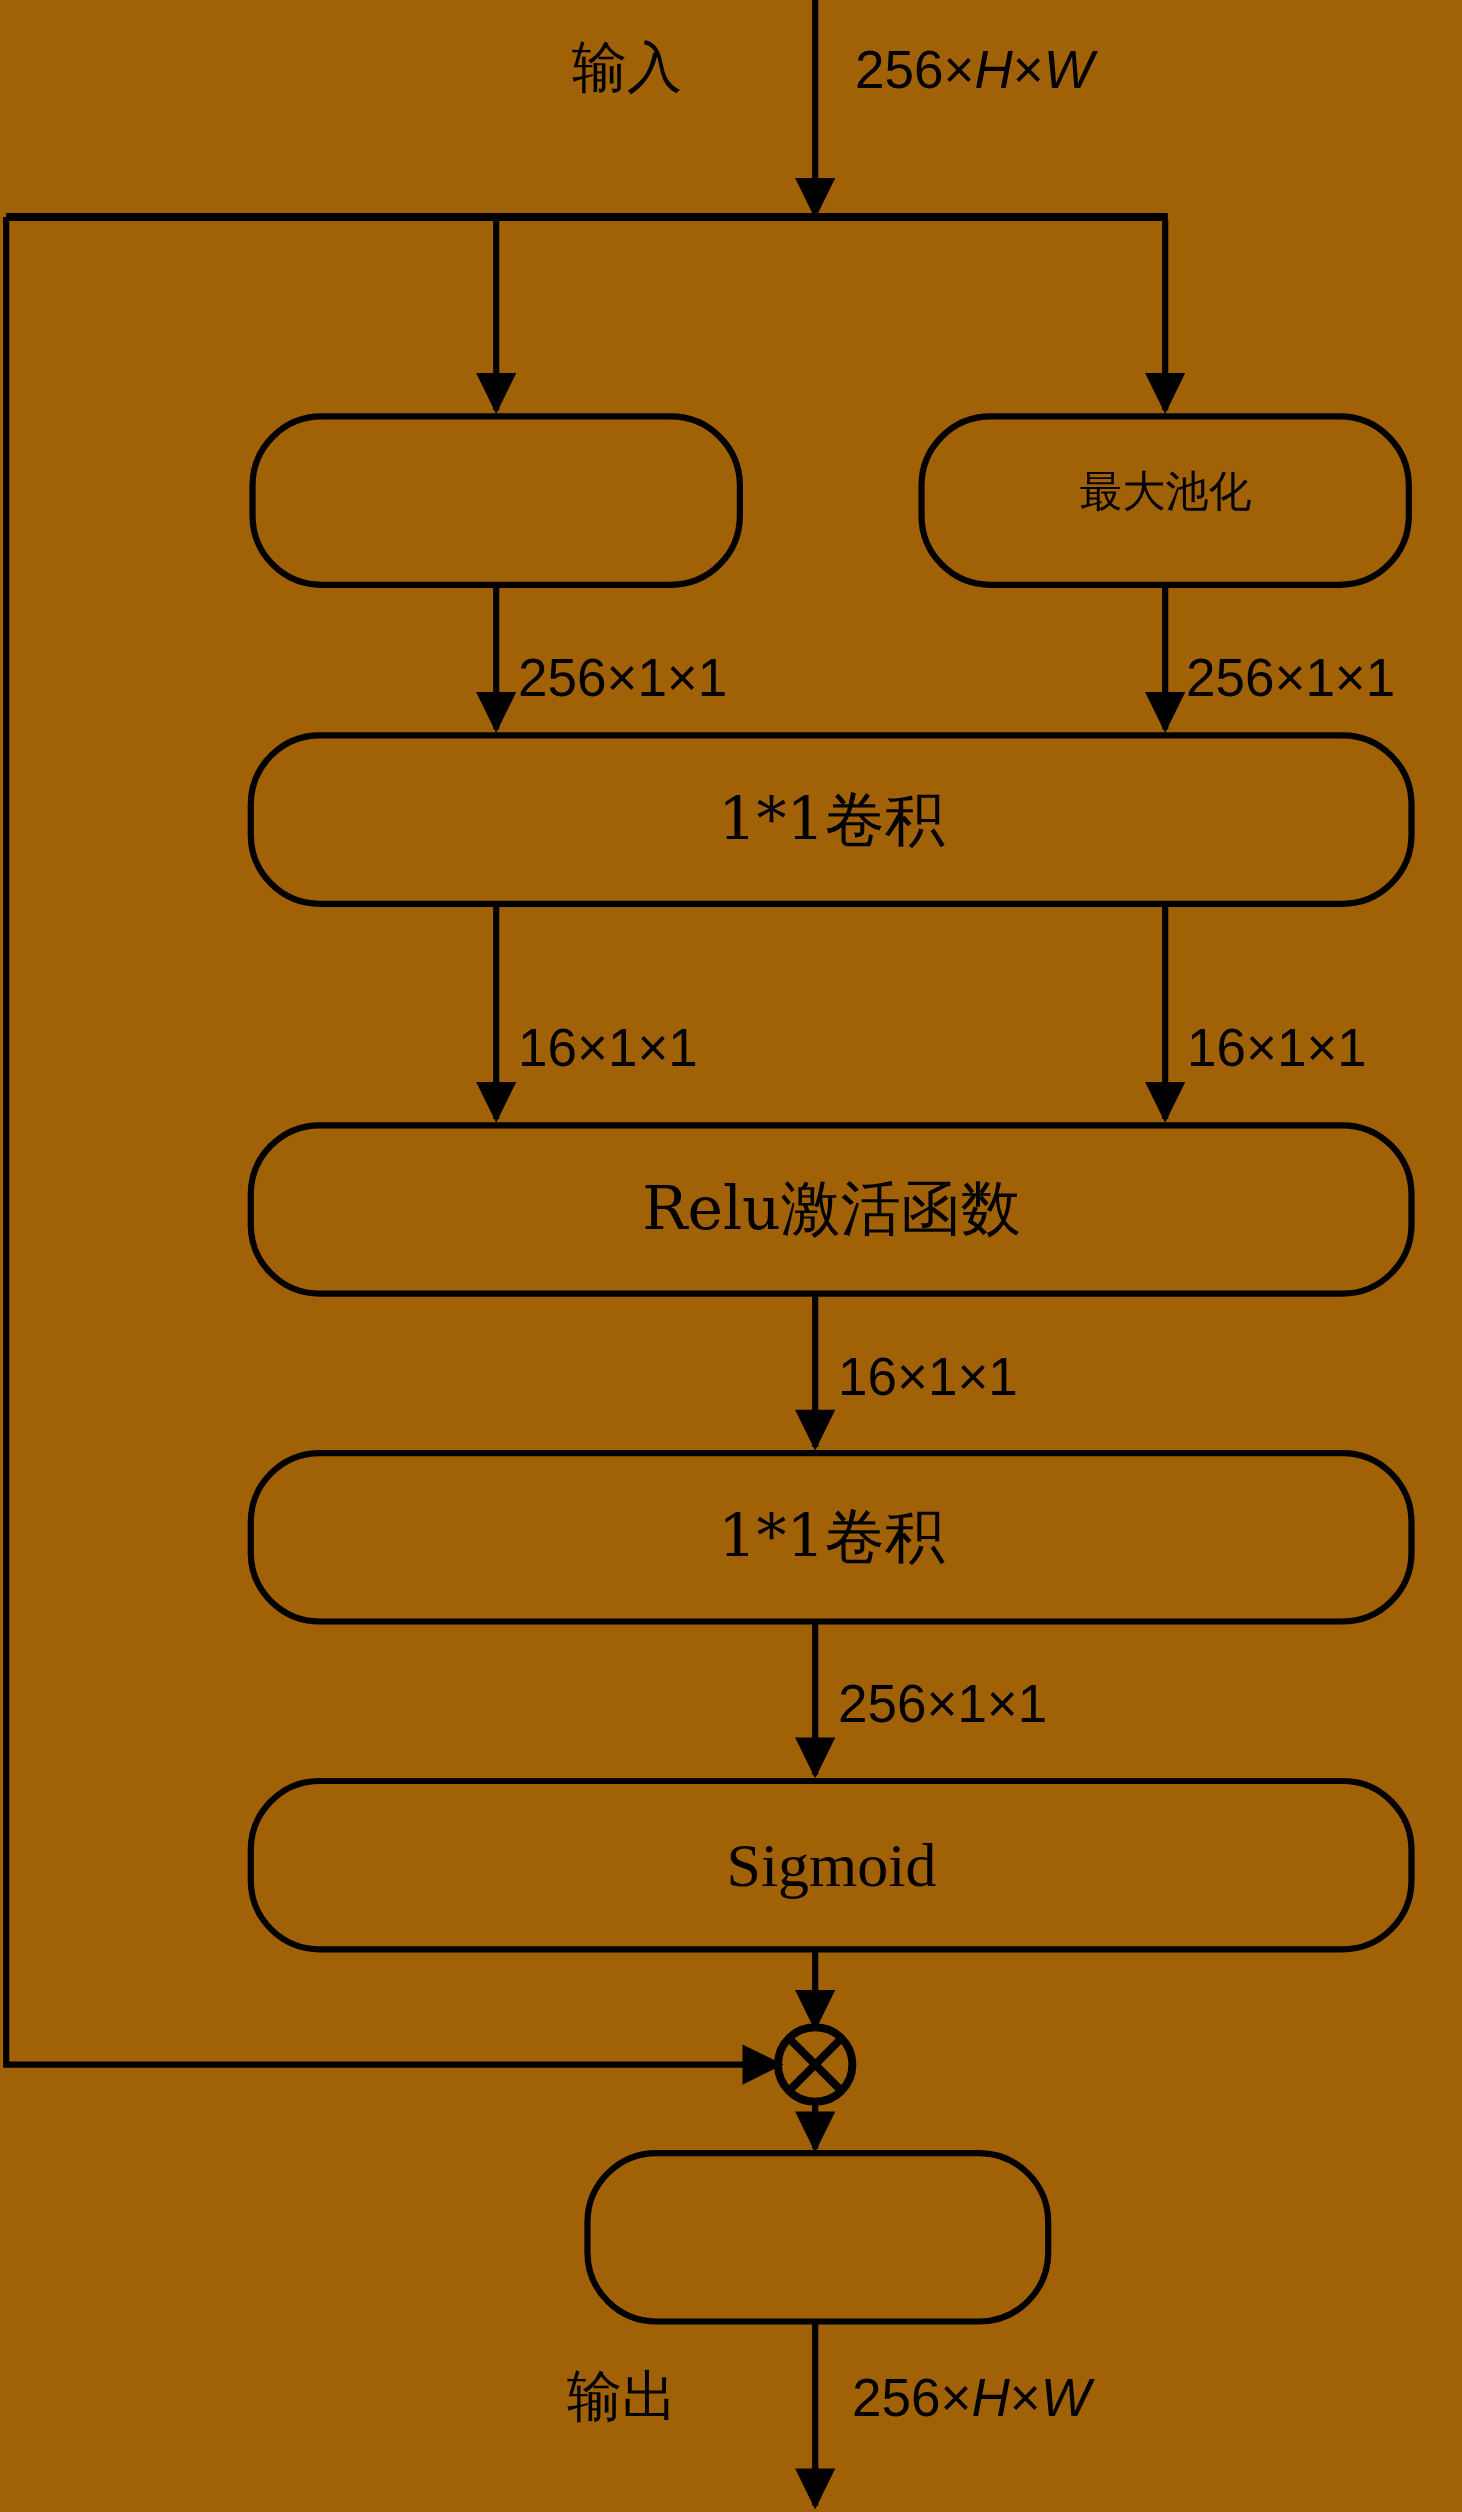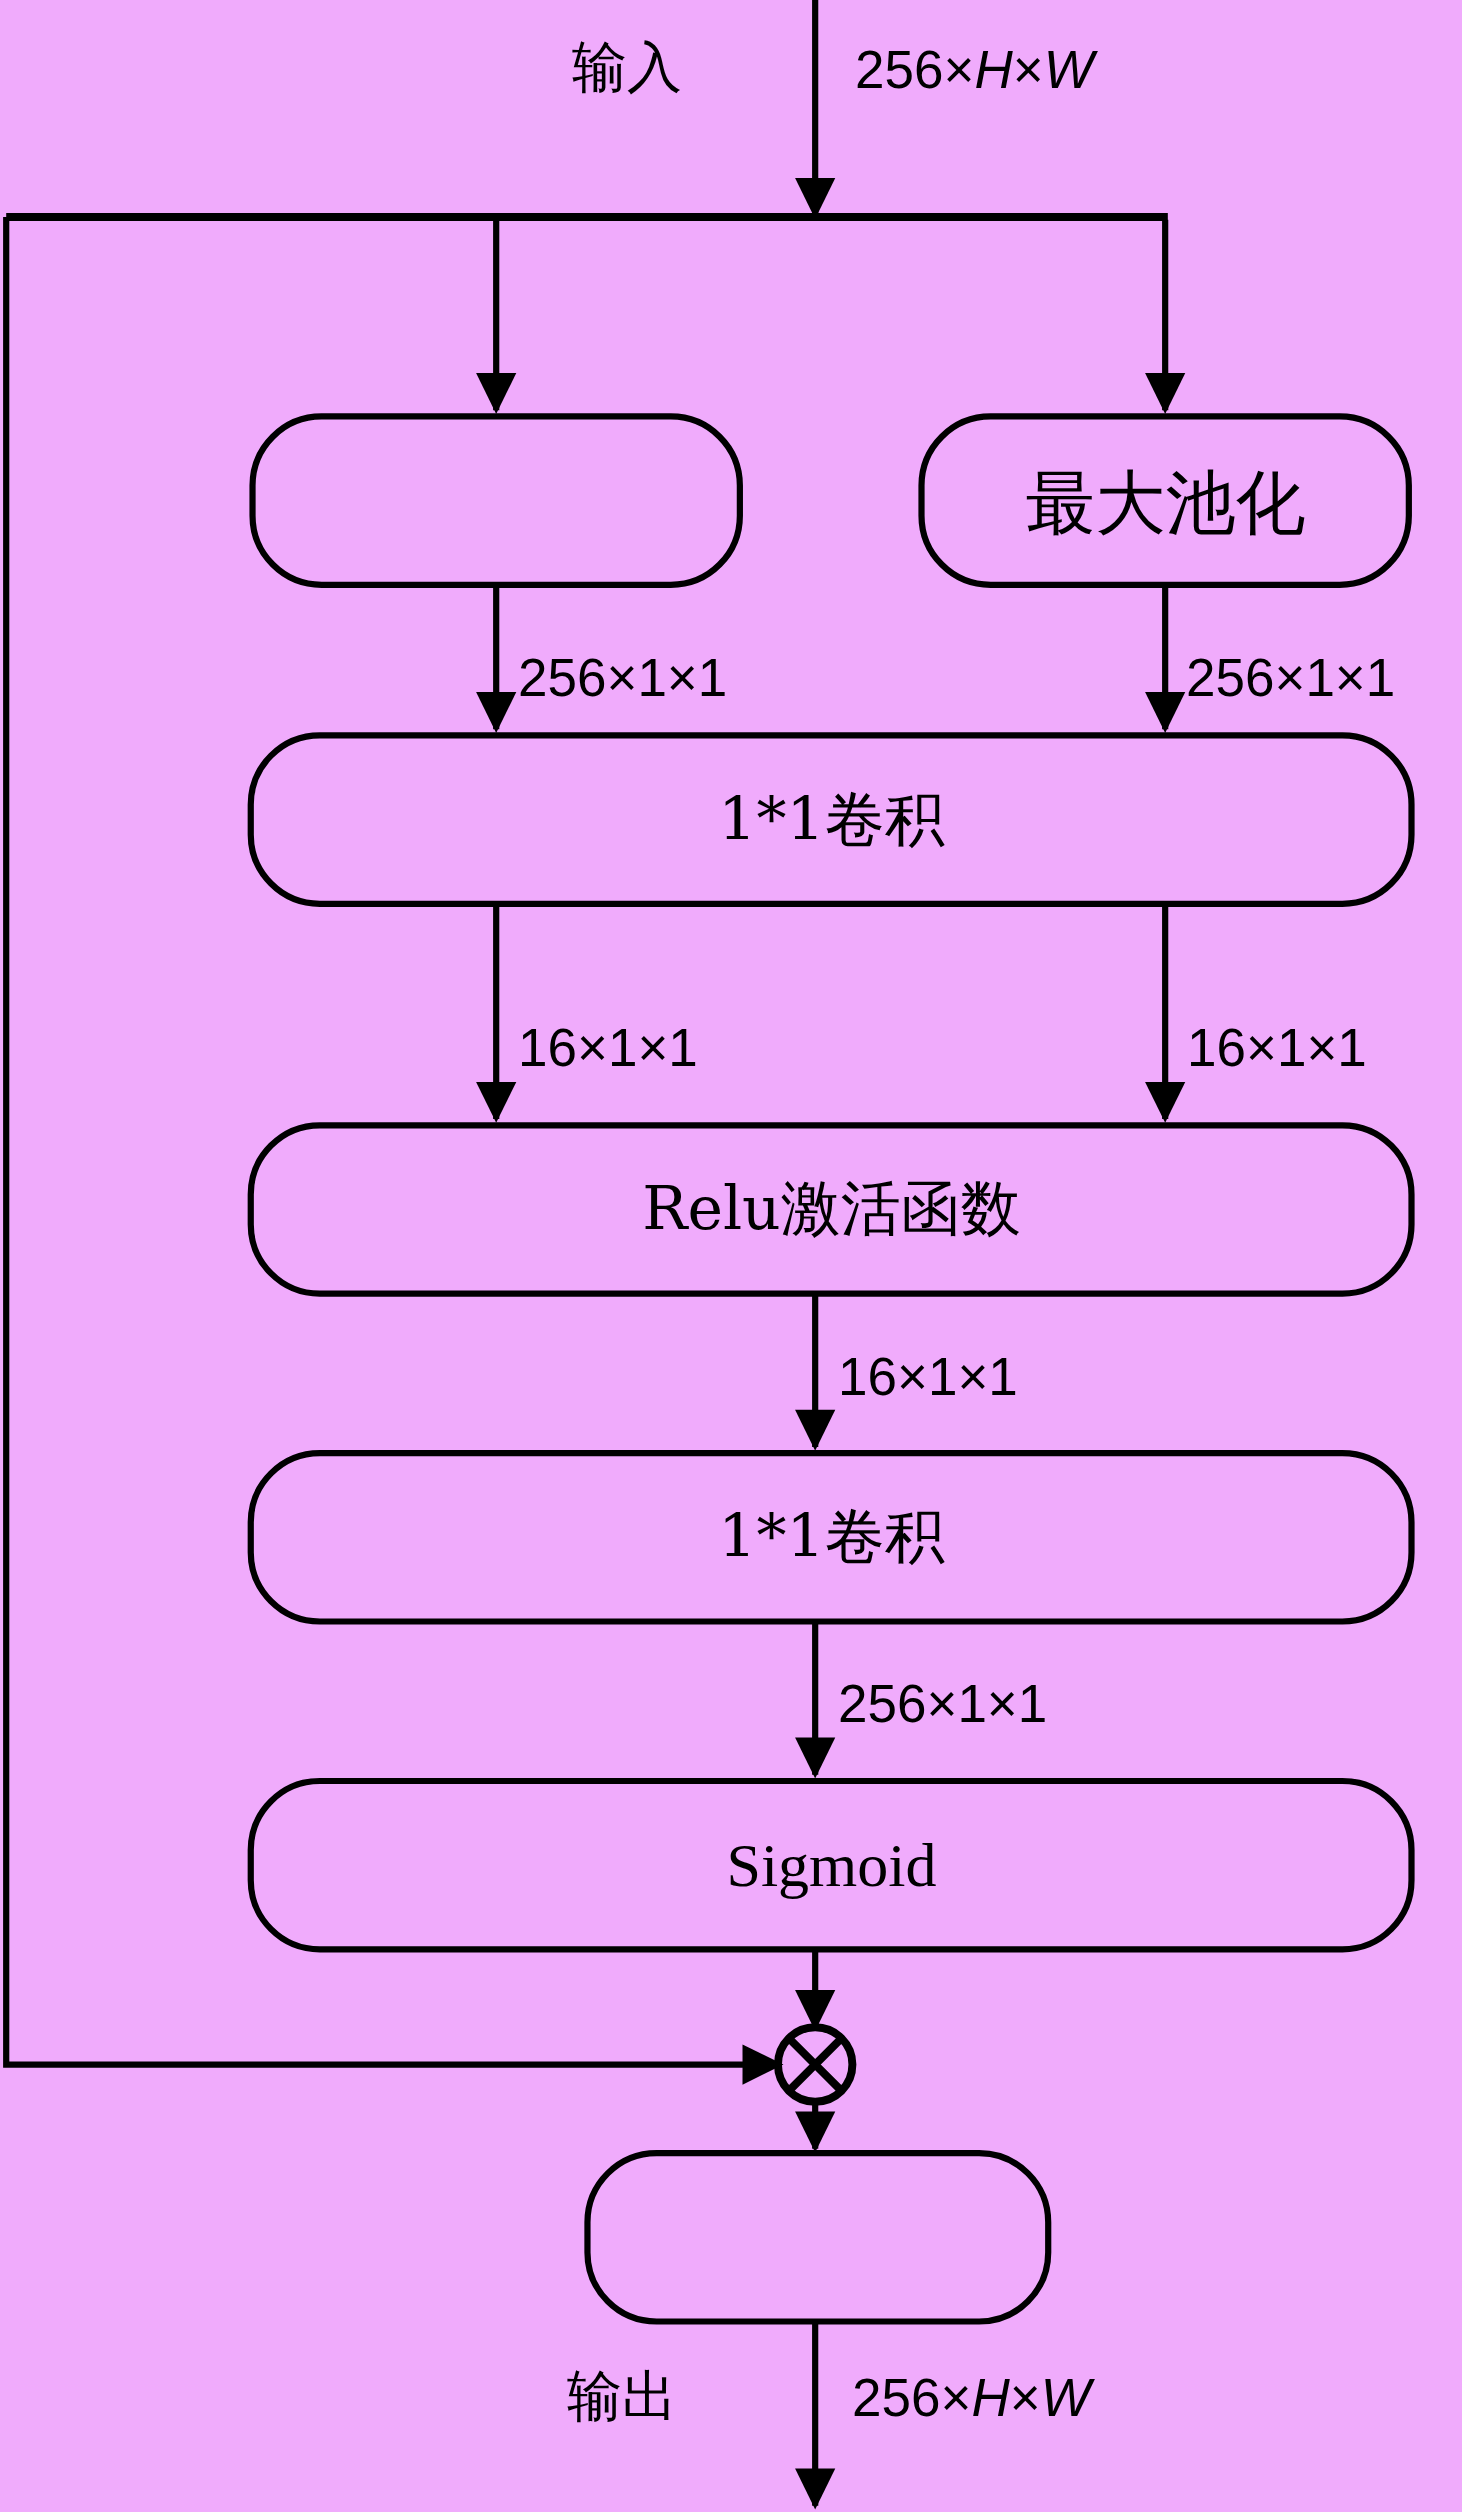--- a/index.html
+++ b/index.html
@@ -1,18 +1,18 @@
 <!DOCTYPE html>
 <html style="font-size:14px"><head>
 <meta charset="utf-8">
 <style>
   html,body{margin:0;padding:0;background:#ffffff;}
   body{width:1462px;height:2512px;overflow:hidden;
        font-family:"Liberation Serif","DejaVu Serif",serif;}
-  #stage{position:relative;width:1462px;height:2512px;background:#f0abfc;}
+  #stage{position:relative;width:1462px;height:2512px;background:#a16207;}
   svg{position:absolute;left:0;top:0;width:1462px;height:2512px;}
   .lbl{position:absolute;white-space:nowrap;color:#000;line-height:1;}
   .cjk{font-family:"DejaVu Serif","Liberation Serif",serif;}
   .dim{font-family:Liberation Sans, sans-serif;font-size:53px;text-align:right;}
   .dim i{font-style:italic;}
   .boxlabel{position:absolute;display:flex;align-items:center;justify-content:center;
             color:#000;text-align:center;}
 </style>
 </head>
 <body>
@@ -63,21 +63,21 @@
       <rect x="663" y="2430" width="520" height="190" rx="78" ry="78"></rect>
 
       <circle cx="920" cy="2330" r="42" stroke-width="9"></circle>
       <path d="M890.3,2300.3 L949.7,2359.7 M949.7,2300.3 L890.3,2359.7" stroke-width="9"></path>
     </g>
   </svg>
 
   <div class="lbl cjk" style="left:572px;top:40px;font-size:55px;">输入</div>
   <div class="lbl dim" style="left:855px;top:43px;">256×<i>H</i>×<i>W</i></div>
 
-  <div class="boxlabel cjk" style="left:922px;top:420px;width:487px;height:168px;font-size:70px;">最大池化</div>
+  <div class="boxlabel cjk" style="left:922px;top:408px;width:487px;height:168px;font-size:43px;">最大池化</div>
   <div class="boxlabel cjk" style="left:251px;top:736px;width:1161px;height:168px;font-size:60px;">1*1卷积</div>
   <div class="boxlabel cjk" style="left:251px;top:1125px;width:1161px;height:168px;font-size:60px;">Relu激活函数</div>
   <div class="boxlabel cjk" style="left:251px;top:1453px;width:1161px;height:168px;font-size:60px;">1*1卷积</div>
   <div class="boxlabel" style="left:251px;top:1781px;width:1161px;height:168px;font-size:62px;">Sigmoid</div>
 
   <div class="lbl dim" style="left:518px;top:651px;">256×1×1</div>
   <div class="lbl dim" style="left:1186px;top:651px;">256×1×1</div>
 
   <div class="lbl dim" style="left:518px;top:1021px;">16×1×1</div>
   <div class="lbl dim" style="left:1187px;top:1021px;">16×1×1</div>

